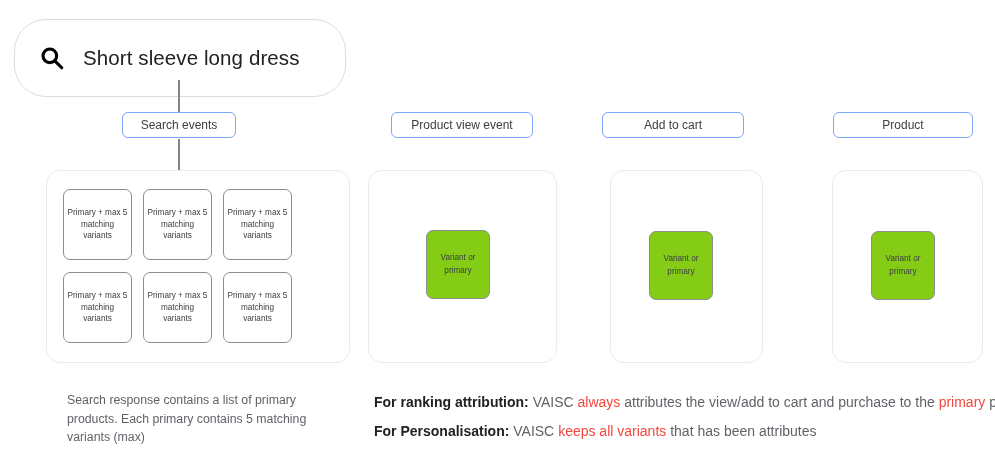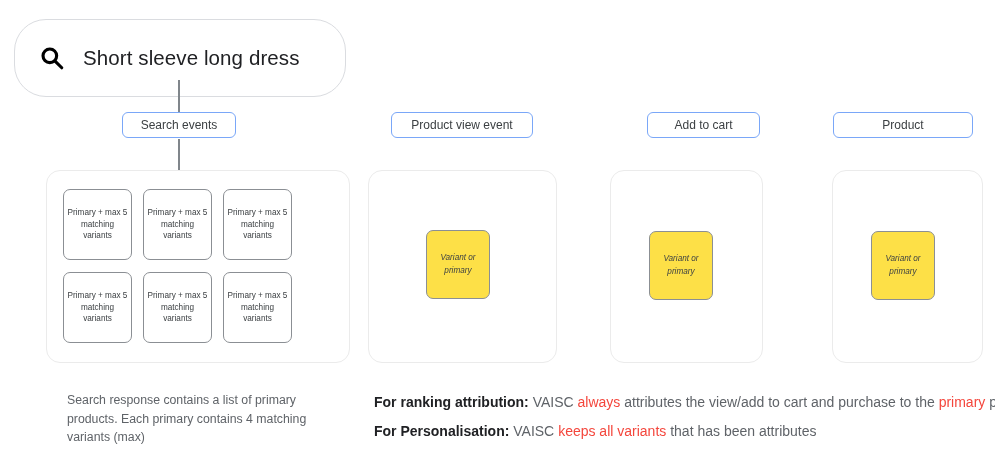--- a/index.html
+++ b/index.html
@@ -64,21 +64,21 @@
     background: #fff;
     display: flex;
     align-items: center;
     justify-content: center;
     font-size: 12px;
     color: #3c4043;
     white-space: nowrap;
   }
   #chip-search   { left: 122px; top: 112px; width: 114px; }
   #chip-view     { left: 391px; top: 112px; width: 142px; }
-  #chip-cart     { left: 647px; top: 112px; width: 113px; }
+  #chip-cart     { left: 602px; top: 112px; width: 142px; }
   #chip-purchase { left: 833px; top: 112px; width: 140px; }
 
   
   .panel {
     position: absolute;
     box-sizing: border-box;
     border: 1.5px solid #ebebeb;
     border-radius: 14px;
     background: #fff;
   }
@@ -114,29 +114,28 @@
   }
 
   
   .variant-card {
     position: absolute;
     box-sizing: border-box;
     width: 64px;
     height: 69px;
     border: 1.1px solid #8b8f94;
     border-radius: 7px;
-    background: #fde047;
+    background: #84cc16;
     display: flex;
     align-items: center;
     justify-content: center;
     text-align: center;
     font-size: 8.2px;
     line-height: 1.5;
     color: #3c4043;
-    font-style: italic;
   }
   #variant-view     { left: 426px; top: 230px; }
   #variant-cart     { left: 649px; top: 231px; }
   #variant-purchase { left: 871px; top: 231px; }
 
   
   #caption-left {
     position: absolute;
     left: 67px;
     top: 391px;
@@ -216,18 +215,18 @@
 <div class="variant-card" id="variant-view">
   <span>Variant or primary</span>
 </div>
 <div class="variant-card" id="variant-cart">
   <span>Variant or primary</span>
 </div>
 <div class="variant-card" id="variant-purchase">
   <span>Variant or primary</span>
 </div>
 
-<div id="caption-left">Search response contains a list of primary products. Each primary contains 4 matching variants (max)</div>
+<div id="caption-left">Search response contains a list of primary products. Each primary contains 5 matching variants (max)</div>
 
 <div id="caption-right">
   <div class="row"><span class="lbl">For ranking attribution:</span><span> VAISC </span><span class="hl">always</span><span> attributes the view/add to cart and purchase to the </span><span class="hl">primary</span><span> product.</span></div>
   <div class="row"><span class="lbl">For Personalisation:</span><span> VAISC </span><span class="hl">keeps all variants</span><span> that has been attributes</span></div>
 </div>
 
 </body></html>

